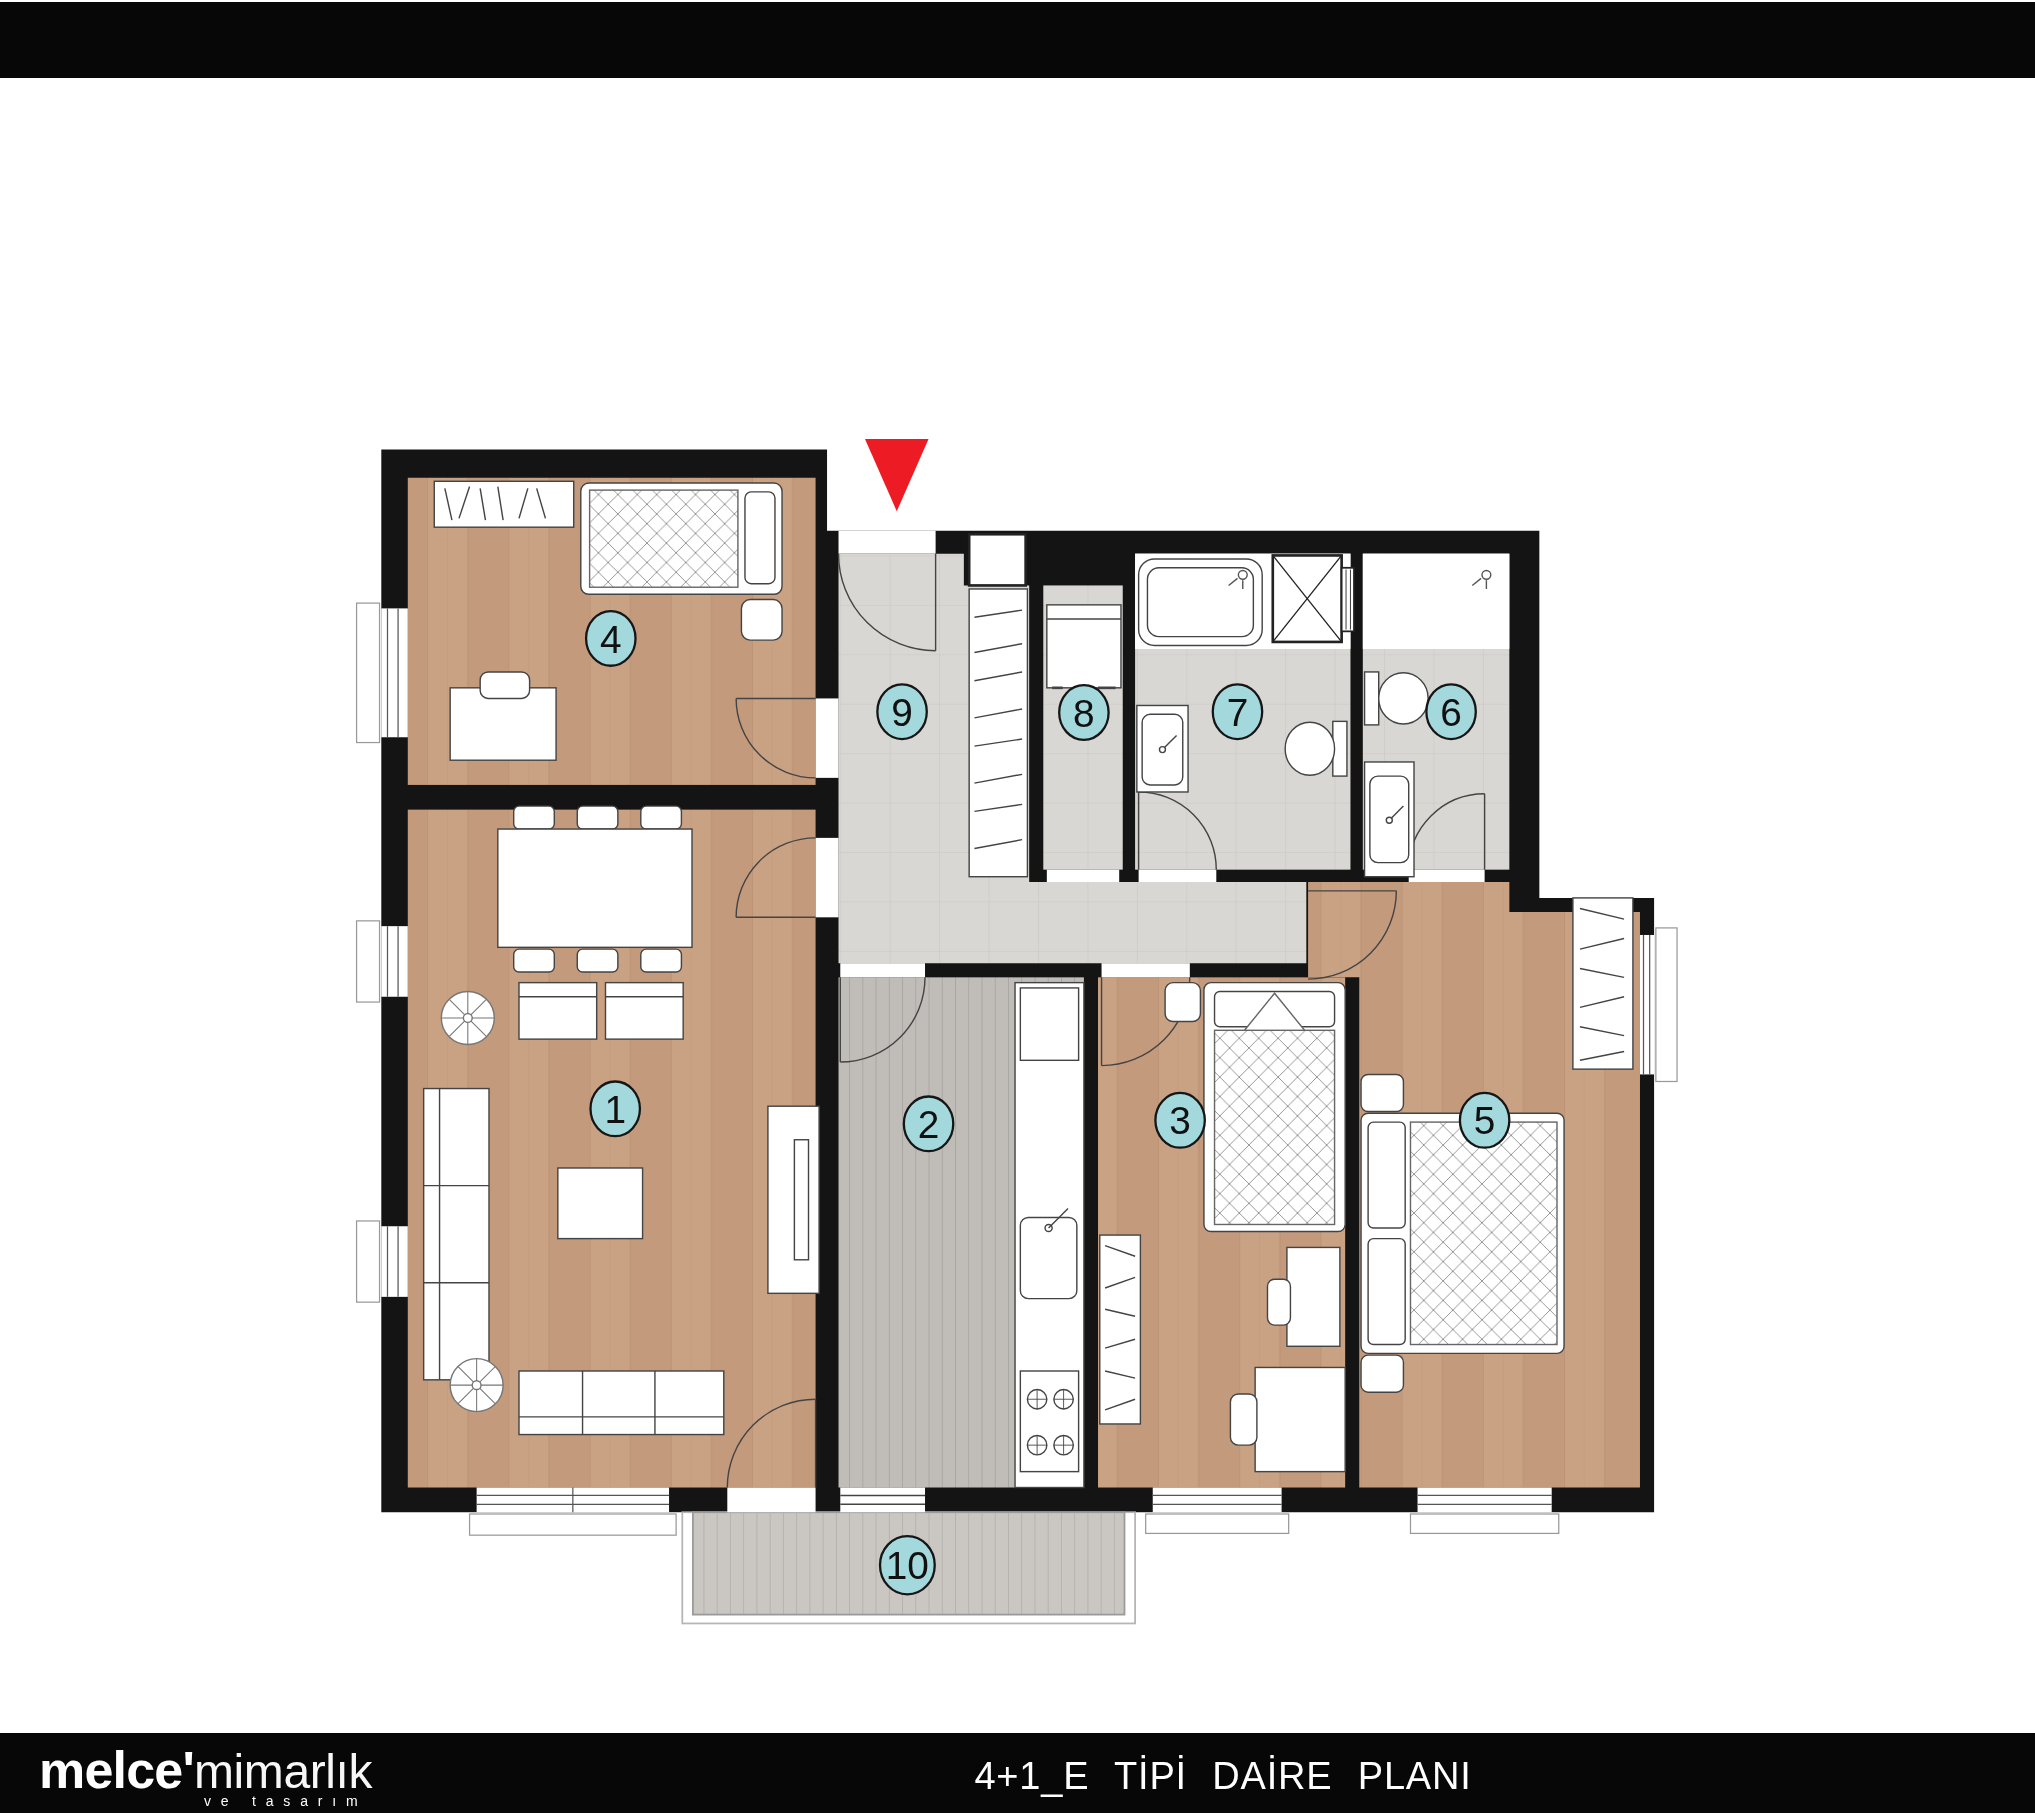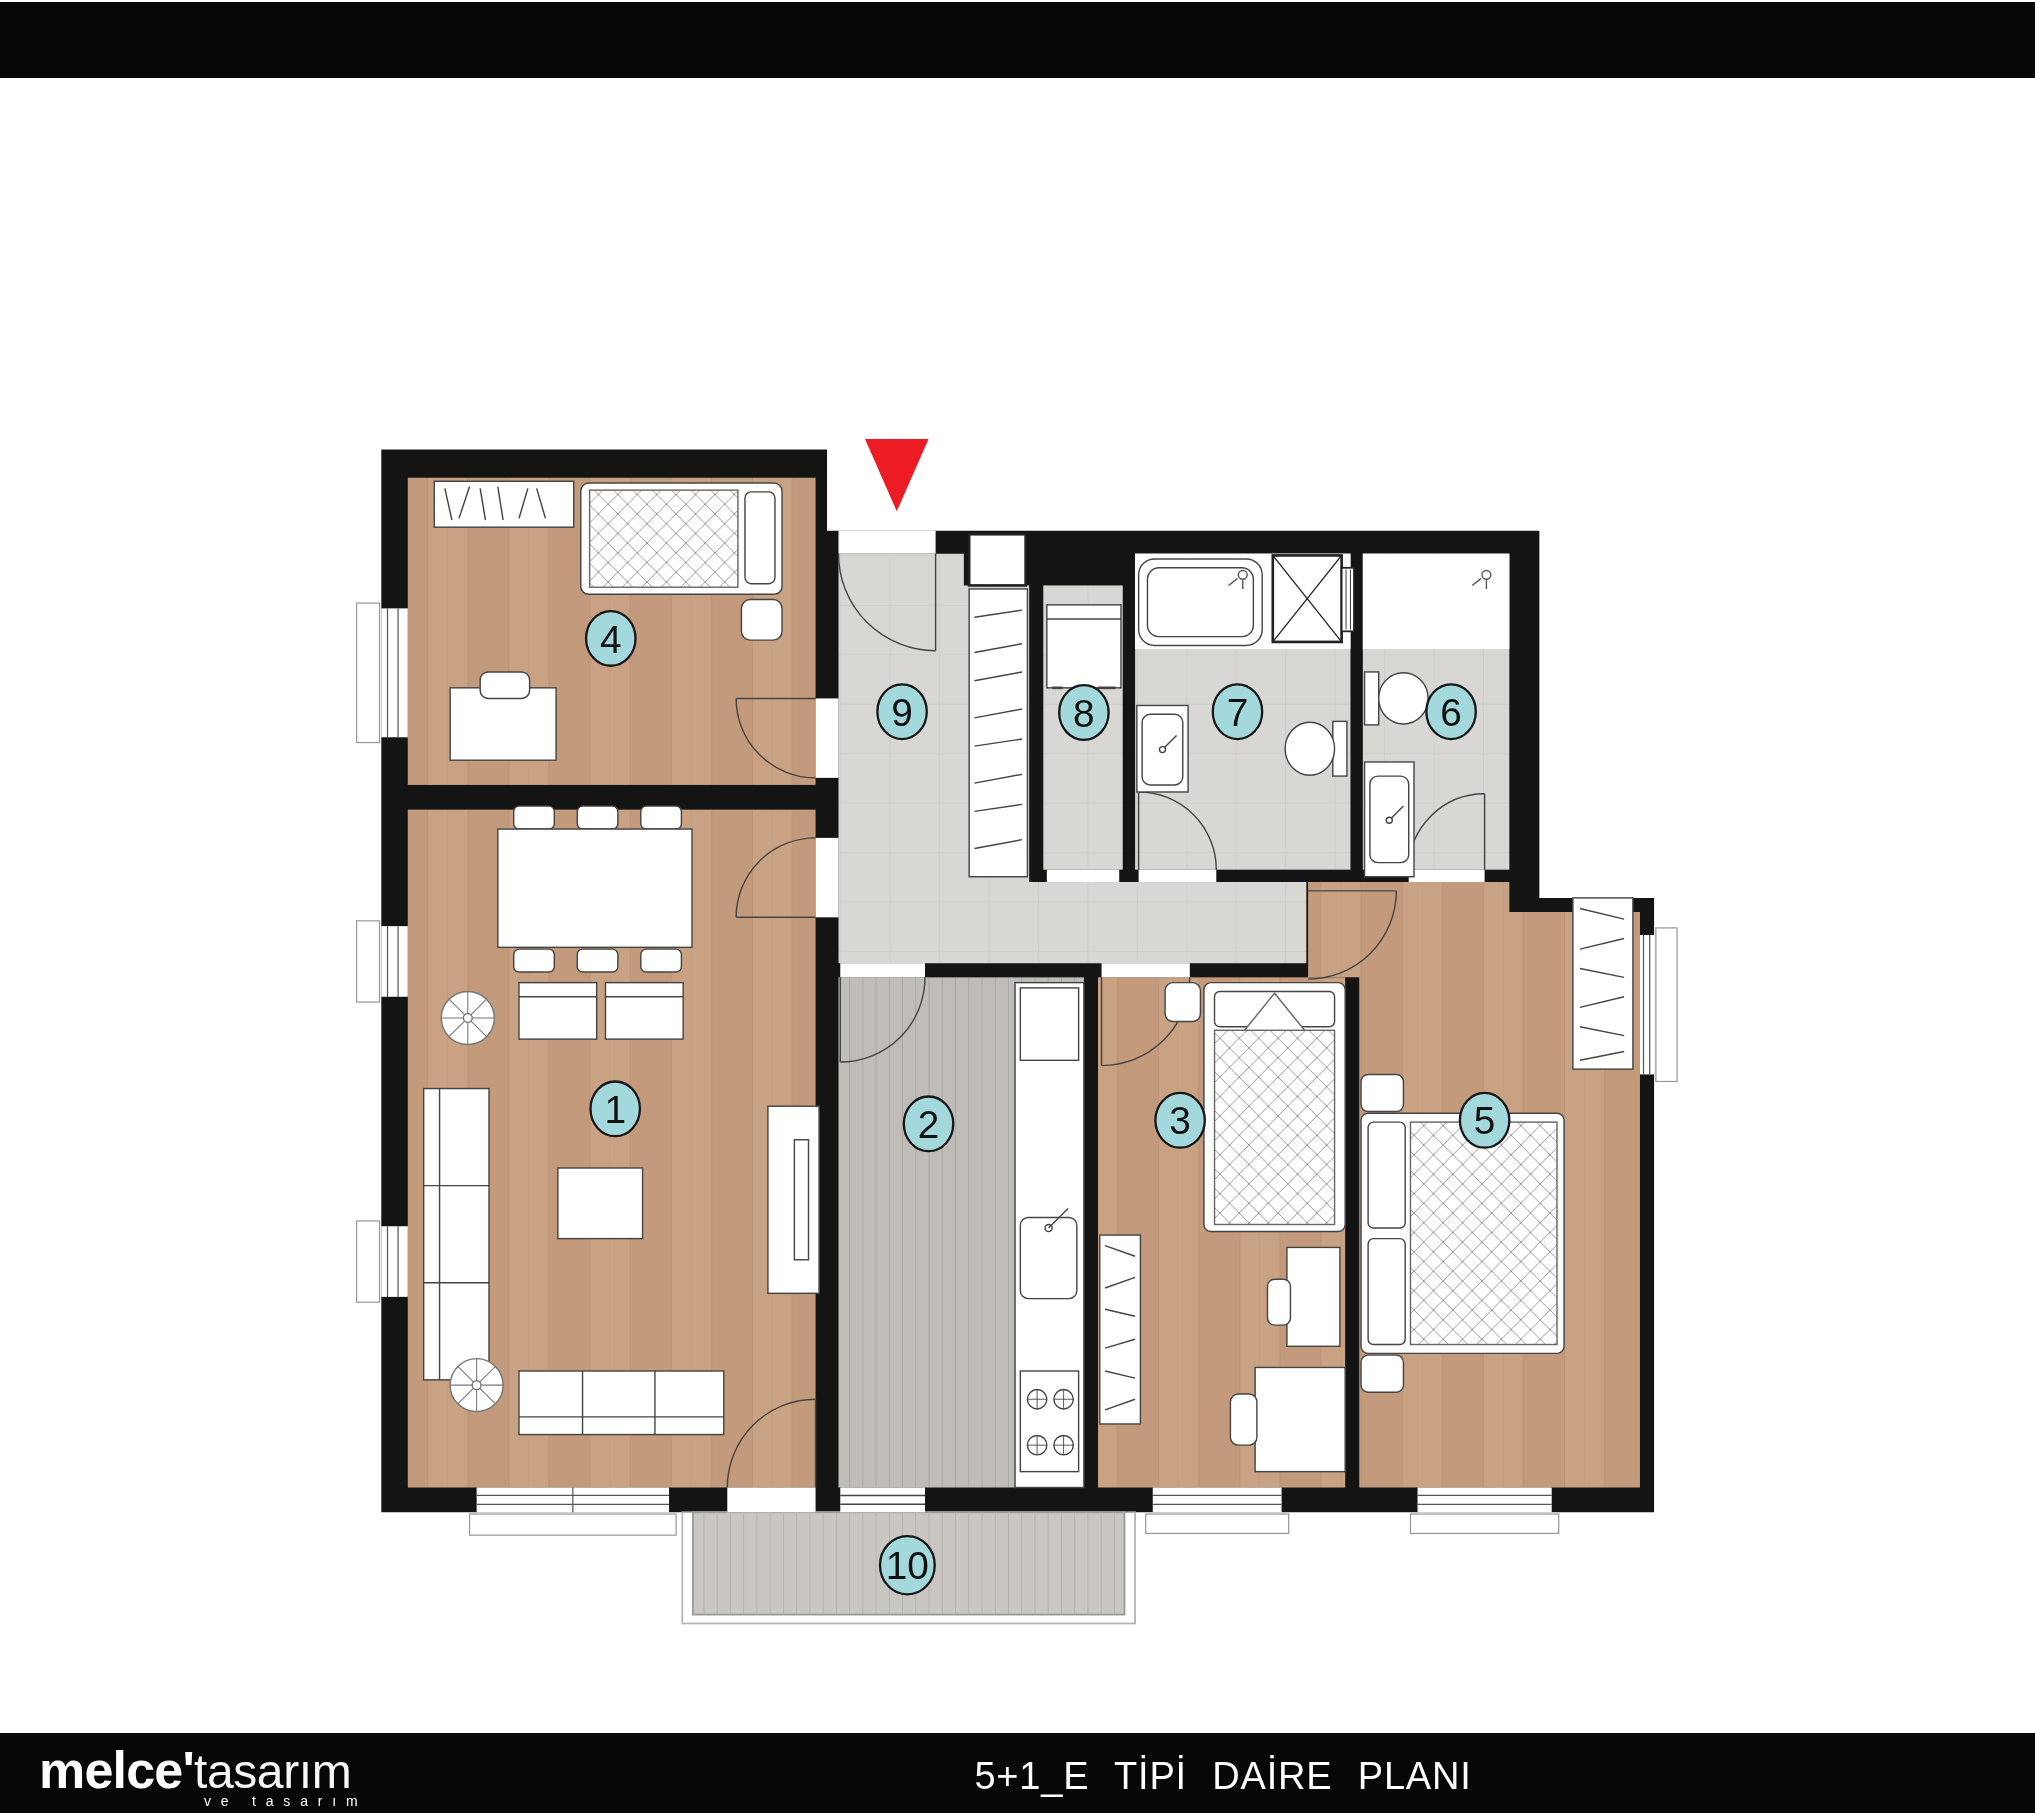--- a/index.html
+++ b/index.html
@@ -414,18 +414,18 @@
       </g>
     <g>
         <ellipse cx="636" cy="1312" rx="31" ry="33" fill="#a3d8dc" stroke="#161616" stroke-width="2.6"></ellipse>
         <text x="636" y="1328">10</text>
       </g>
   </g>
 </svg>
 
 <div class="bottombar">
   <div class="logo">
-    <span class="b">melce'</span><span class="l">tasarım</span>
+    <span class="b">melce'</span><span class="l">mimarlık</span>
   </div>
   <div class="logo-sub">ve tasarım</div>
-  <div class="caption">5+1_E TİPİ DAİRE PLANI</div>
+  <div class="caption">4+1_E TİPİ DAİRE PLANI</div>
 </div>
 
 
 </body></html>

